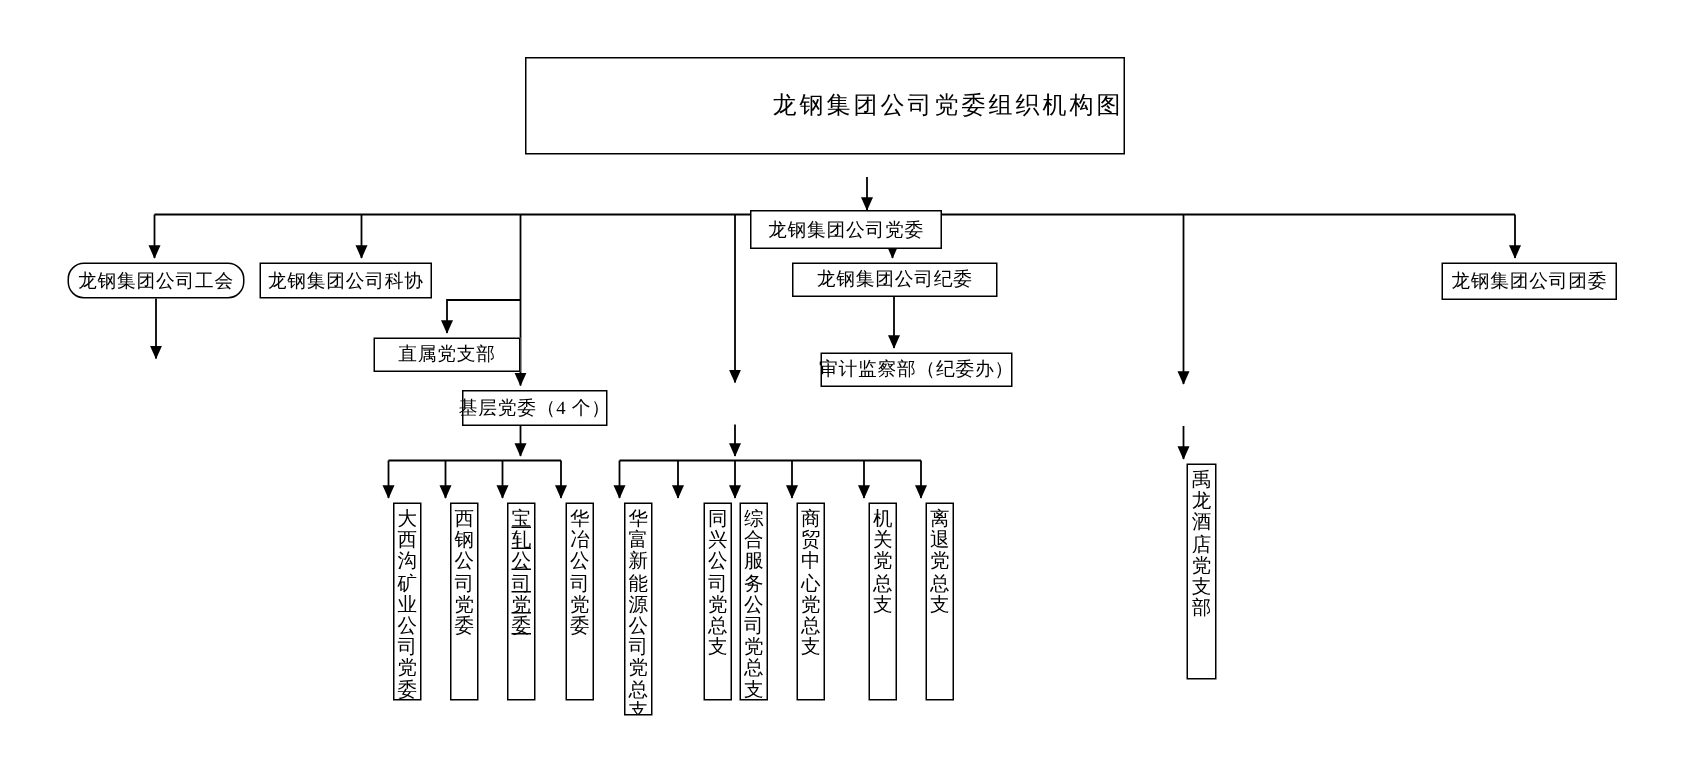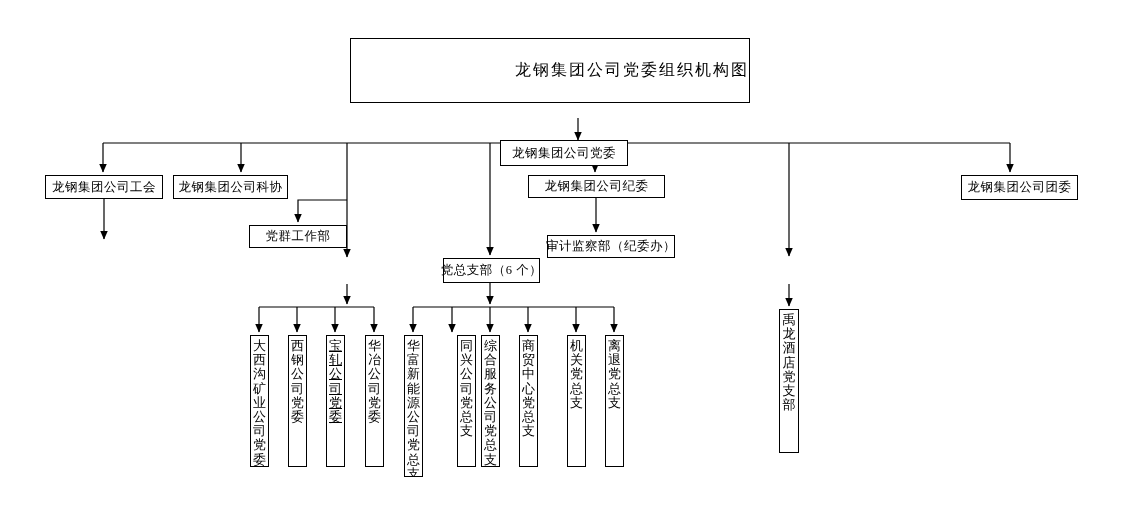--- a/index.html
+++ b/index.html
@@ -46,20 +46,21 @@
   }
   .node.v {
     display: block;
     font-size: 13px;
     line-height: 14.2px;
     text-align: center;
     word-break: break-all;
     white-space: normal;
     padding-top: 3px;
     overflow: hidden;
+    margin-left: 12px;
   }
   #title-box {
     position: absolute;
     left: 350px;
     top: 38px;
     width: 400px;
     height: 65px;
     box-sizing: border-box;
     border: 1.5px solid var(--ink, #000000);
     background: #ffffff;
@@ -107,24 +108,24 @@
       <polyline points="413,307 413,332" class="edge" marker-end="url(#arrow)"></polyline>
       <polyline points="452,307 452,332" class="edge" marker-end="url(#arrow)"></polyline>
       <polyline points="490,307 490,332" class="edge" marker-end="url(#arrow)"></polyline>
       <polyline points="528,307 528,332" class="edge" marker-end="url(#arrow)"></polyline>
       <polyline points="576,307 576,332" class="edge" marker-end="url(#arrow)"></polyline>
       <polyline points="614,307 614,332" class="edge" marker-end="url(#arrow)"></polyline>
       <polyline points="789,284 789,306" class="edge" marker-end="url(#arrow)"></polyline>
     </svg>
 
 <div class="node h" style="left: 500px; top: 92px; width: 128px; height: 26px; margin-top: 48px;">龙钢集团公司党委</div>
-    <div class="node h" style="left: 45px; top: 175px; width: 118px; height: 24px;">龙钢集团公司工会</div>
+    <div class="node h" style="left: 45px; top: 175px; width: 118px; height: 24px; border-radius: 11px;">龙钢集团公司工会</div>
     <div class="node h" style="left: 173px; top: 175px; width: 115px; height: 24px;">龙钢集团公司科协</div>
-    <div class="node h" style="left: 249px; top: 225px; width: 98px; height: 23px;">党群工作部</div>
-    <div class="node h" style="left: 443px; top: 258px; width: 97px; height: 25px;">党总支部（6 个）</div>
+    <div class="node h" style="left: 249px; top: 225px; width: 98px; height: 23px;">直属党支部</div>
+    <div class="node h" style="left: 308px; top: 260px; width: 97px; height: 24px;">基层党委（4 个）</div>
     <div class="node h" style="left: 528px; top: 175px; width: 137px; height: 23px;">龙钢集团公司纪委</div>
     <div class="node h" style="left: 547px; top: 235px; width: 128px; height: 23px;">审计监察部（纪委办）</div>
     <div class="node h" style="left: 961px; top: 175px; width: 117px; height: 25px;">龙钢集团公司团委</div>
     <div class="node v" style="left: 250px; top: 335px; width: 19px; height: 132px;">大西沟矿业公司党委</div>
     <div class="node v" style="left: 288px; top: 335px; width: 19px; height: 132px;">西钢公司党委</div>
     <div class="node v" style="left: 326px; top: 335px; width: 19px; height: 132px; text-decoration: underline;">宝轧公司党委</div>
     <div class="node v" style="left: 365px; top: 335px; width: 19px; height: 132px;">华冶公司党委</div>
     <div class="node v" style="left: 404px; top: 335px; width: 19px; height: 142px;">华富新能源公司党总支</div>
     <div class="node v" style="left: 457px; top: 335px; width: 19px; height: 132px;">同兴公司党总支</div>
     <div class="node v" style="left: 481px; top: 335px; width: 19px; height: 132px;">综合服务公司党总支</div>

